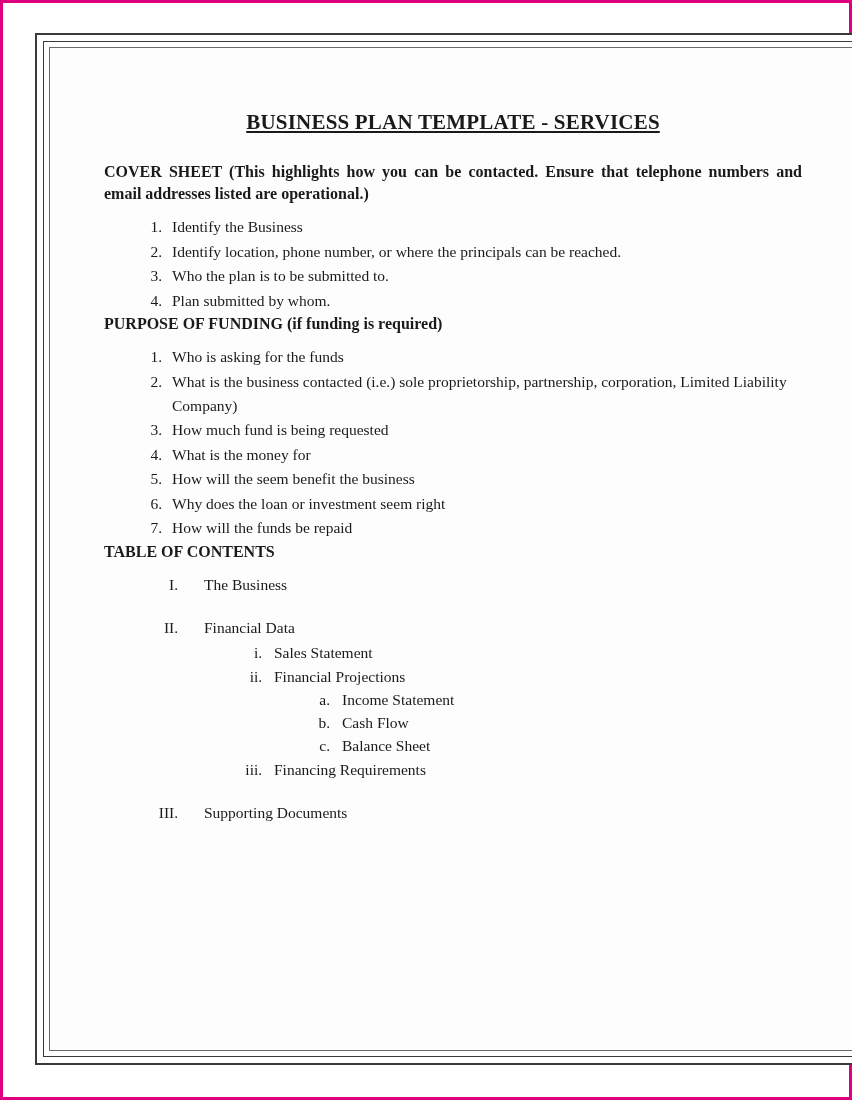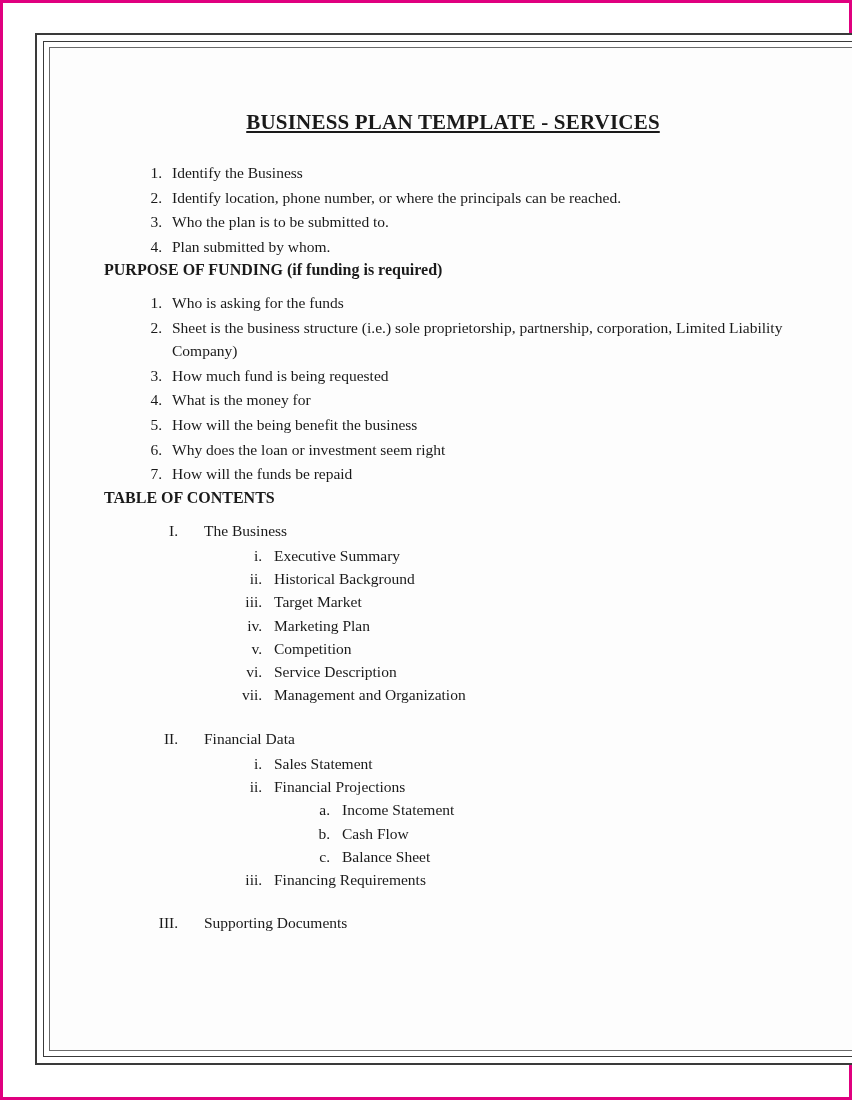--- a/index.html
+++ b/index.html
@@ -133,56 +133,48 @@
 </head>
 <body>
 
 <div class="page-frame">
   <div class="doc-sheet">
     <div class="doc-sheet-inner">
       <div class="doc-sheet-inner2">
 
         <h1 class="doc-title">BUSINESS PLAN TEMPLATE - SERVICES</h1>
 
+        <p class="section-head">COVER SHEET (This highlights how you can be contacted.  Ensure that telephone numbers and email addresses listed are operational.)</p>
 
         <ol class="num-list">
           <li>Identify the Business</li>
           <li>Identify location, phone number, or where the principals can be reached.</li>
           <li>Who the plan is to be submitted to.</li>
           <li>Plan submitted by whom.</li>
         </ol>
 
         <p class="section-head funding">PURPOSE OF FUNDING (if funding is required)</p>
 
         <ol class="num-list">
           <li>Who is asking for the funds</li>
-          <li>Sheet is the business structure (i.e.) sole proprietorship, partnership, corporation, Limited Liability Company)</li>
+          <li>What is the business contacted (i.e.) sole proprietorship, partnership, corporation, Limited Liability Company)</li>
           <li>How much fund is being requested</li>
           <li>What is the money for</li>
-          <li>How will the being benefit the business</li>
+          <li>How will the seem benefit the business</li>
           <li>Why does the loan or investment seem right</li>
           <li>How will the funds be repaid</li>
         </ol>
 
         <p class="section-head toc">TABLE OF CONTENTS</p>
 
         <div class="toc-block">
           <ol class="toc-roman">
 
             <li>
               <span class="toc-item-label">The Business</span>
-              <ol class="toc-lower-roman">
-                <li>Executive Summary</li>
-                <li>Historical Background</li>
-                <li>Target Market</li>
-                <li>Marketing Plan</li>
-                <li>Competition</li>
-                <li>Service Description</li>
-                <li>Management and Organization</li>
-              </ol>
             </li>
 
             <li class="spaced">
               <span class="toc-item-label">Financial Data</span>
               <ol class="toc-lower-roman">
                 <li>Sales Statement</li>
                 <li>
                   <span class="toc-item-label">Financial Projections</span>
                   <ol class="toc-alpha">
                     <li>Income Statement</li>

